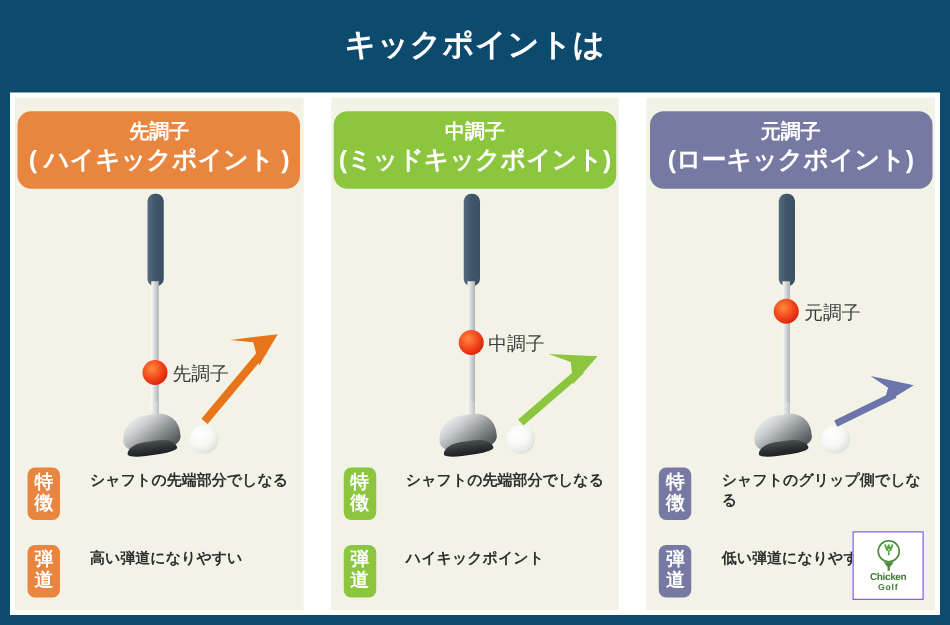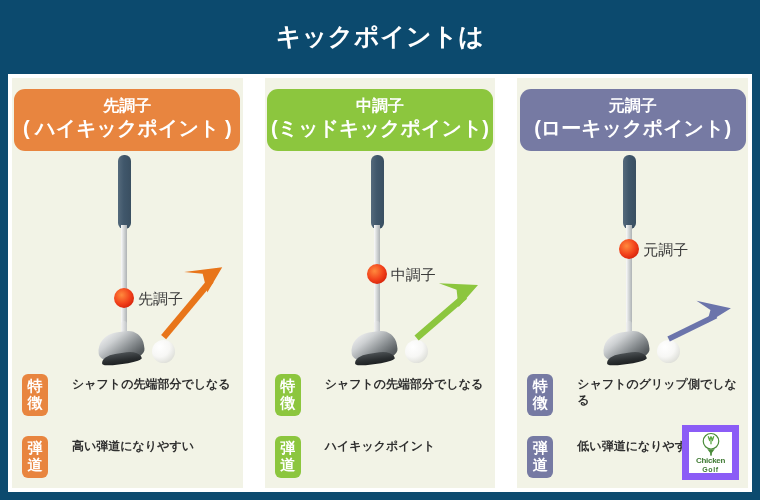--- a/index.html
+++ b/index.html
@@ -97,21 +97,21 @@
   .tag.purple { background:#767aa3; }
   .ftext {
     font-size:12px; color:#2f2f2f; font-weight:bold; line-height:1.35;
     padding-top:2px;
   }
   .row-feature { margin-top:6px; }
 
   
   .logo {
     position:absolute; right:9px; bottom:8px; width:57px; height:55px;
-    background:#ffffff; border:7px solid #8b5cf6;
+    background:#ffffff; border:1px solid #8b5cf6;
     display:flex; flex-direction:column; align-items:center; justify-content:center;
   }
   .logo-mark { width:30px; height:26px; }
   .logo-t1 { font-size:8px; font-weight:bold; color:#3f7a33; line-height:1; margin-top:1px; letter-spacing:-0.3px;}
   .logo-t2 { font-size:7px; font-weight:bold; color:#3f7a33; line-height:1; margin-top:1px; letter-spacing:0.6px;}
 </style>
 </head>
 <body>
 
 <div class="page">

